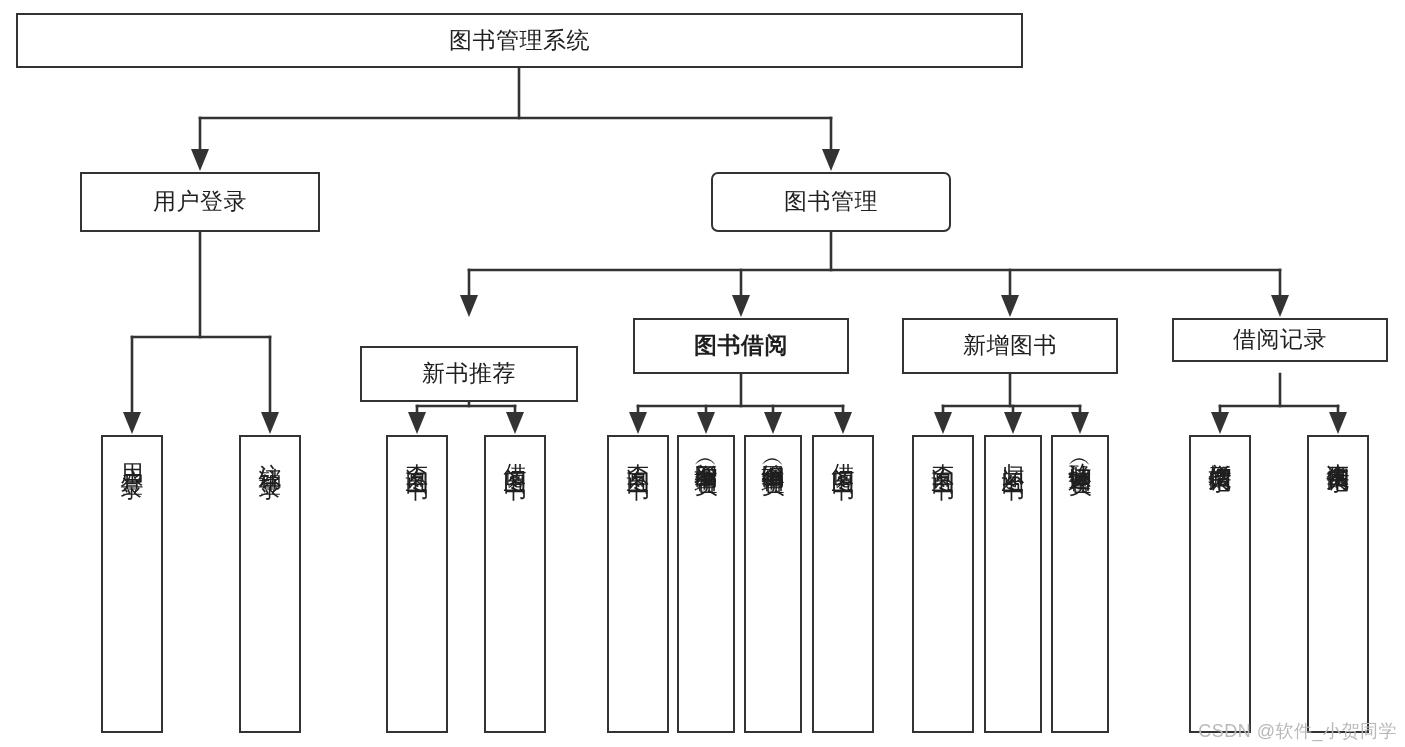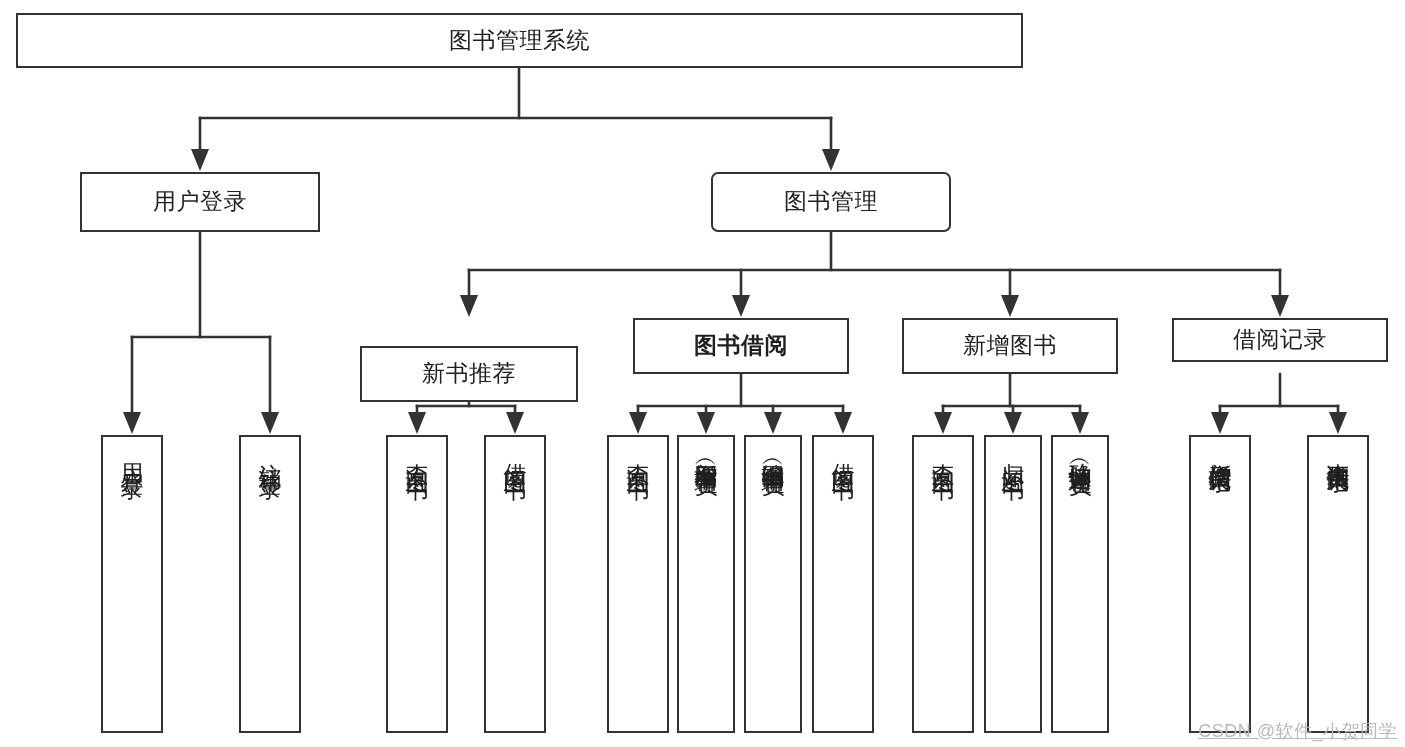--- a/index.html
+++ b/index.html
@@ -66,21 +66,20 @@
     letter-spacing: 1.5px;
   }
   #watermark {
     position: absolute;
     right: 8px;
     bottom: 4px;
     font-size: 18px;
     color: #b9b9b9;
     letter-spacing: 0.5px;
     white-space: nowrap;
-    text-decoration: underline;
   }
 </style>
 </head>
 <body>
 
 <div id="canvas">
 
   <svg id="edges" viewBox="0 0 1405 747" xmlns="http://www.w3.org/2000/svg">
       <line x1="519" y1="68" x2="519" y2="118" stroke="#333333" stroke-width="2.6" stroke-linecap="square"></line>
       <line x1="200" y1="118" x2="831" y2="118" stroke="#333333" stroke-width="2.6" stroke-linecap="square"></line>

